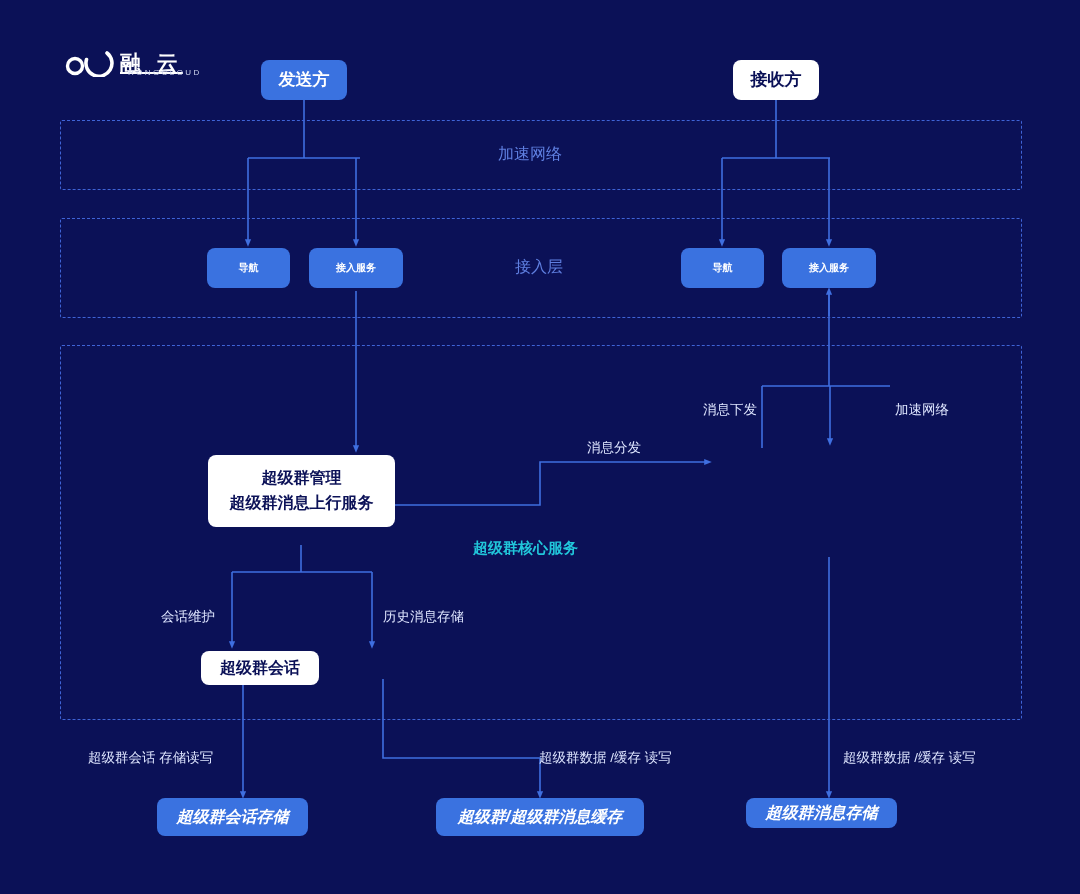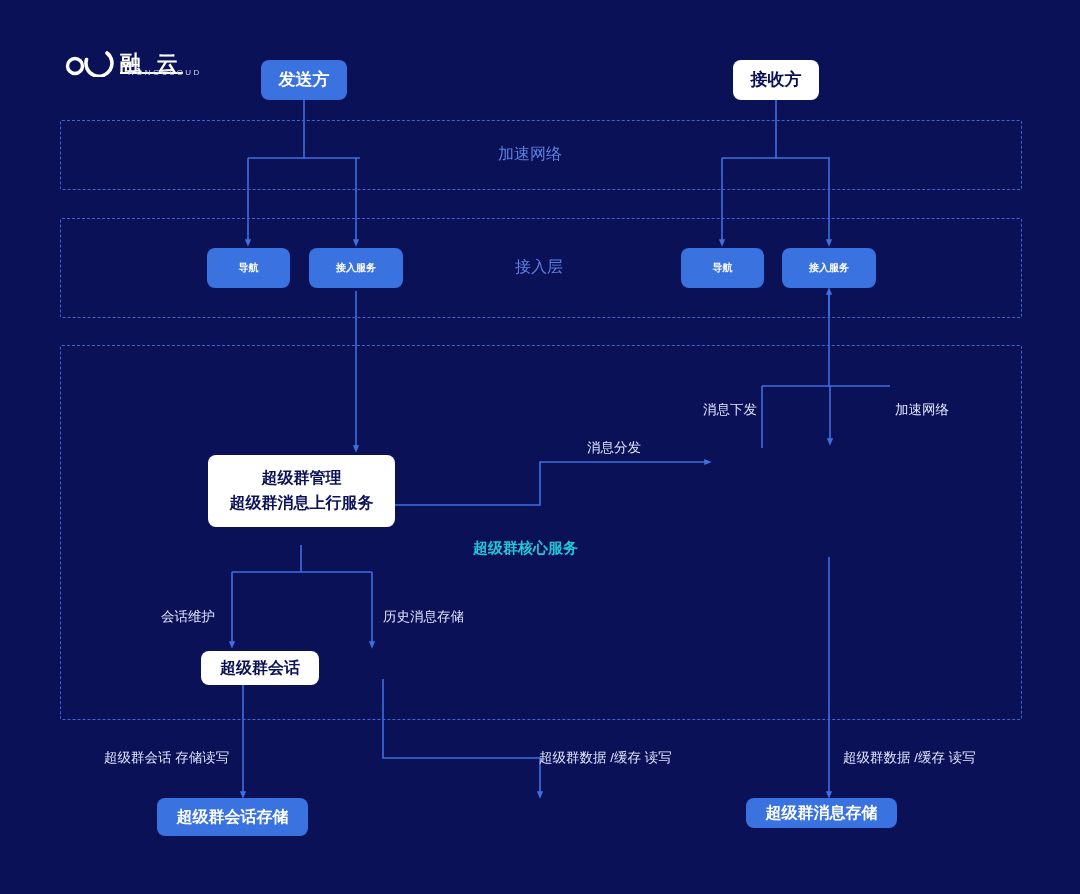--- a/index.html
+++ b/index.html
@@ -25,21 +25,21 @@
     z-index:5;
   }
   .node .ln{display:block;white-space:nowrap;}
 
   .blue{background:#3a72e0;color:#ffffff;}
   .cyan{background:#ffffff;color:#0b1157;}
 
   .pill{font-size:17px;font-weight:700;}
   .svc{font-size:10px;font-weight:700;}
   .core{font-size:16px;font-weight:700;}
-  .store{font-size:16px;font-weight:700;}
+  .store{font-size:16px;font-weight:700;font-style:italic;}
 
   .zone{
     position:absolute;
     border:1px dashed #3f63d6;
     border-radius:2px;
     z-index:1;
   }
   .zone-label{
     position:absolute;
     color:#5f7fe0;
@@ -155,27 +155,30 @@
   </div>
 
 
   <div class="node cyan core" style="left:184px;top:651px;width:118px;height:34px;margin-left:17px;">
     <span class="ln">超级群会话</span>
   </div>
 
   <div class="node blue store" style="left:157px;top:798px;width:151px;height:38px;">
     <span class="ln">超级群会话存储</span>
   </div>
+  <div class="node blue store" style="left:436px;top:798px;width:208px;height:38px;">
+    <span class="ln">超级群/超级群消息缓存</span>
+  </div>
   <div class="node blue store" style="left:746px;top:798px;width:151px;height:30px;">
     <span class="ln">超级群消息存储</span>
   </div>
 
   <div class="edge-label" style="left:587px;top:439px;">消息分发</div>
   <div class="edge-label" style="left:703px;top:401px;">消息下发</div>
   <div class="edge-label" style="left:895px;top:401px;">加速网络</div>
   <div class="edge-label accent" style="left:473px;top:539px;">超级群核心服务</div>
   <div class="edge-label" style="left:161px;top:608px;">会话维护</div>
   <div class="edge-label" style="left:383px;top:608px;">历史消息存储</div>
-  <div class="edge-label" style="left:104px;top:749px;text-align:center;">超级群会话 存储读写</div>
+  <div class="edge-label" style="left:88px;top:749px;text-align:center;">超级群会话 存储读写</div>
   <div class="edge-label" style="left:539px;top:749px;">超级群数据 /缓存 读写</div>
   <div class="edge-label" style="left:843px;top:749px;">超级群数据 /缓存 读写</div>
 
 </div>
 
 </body></html>

